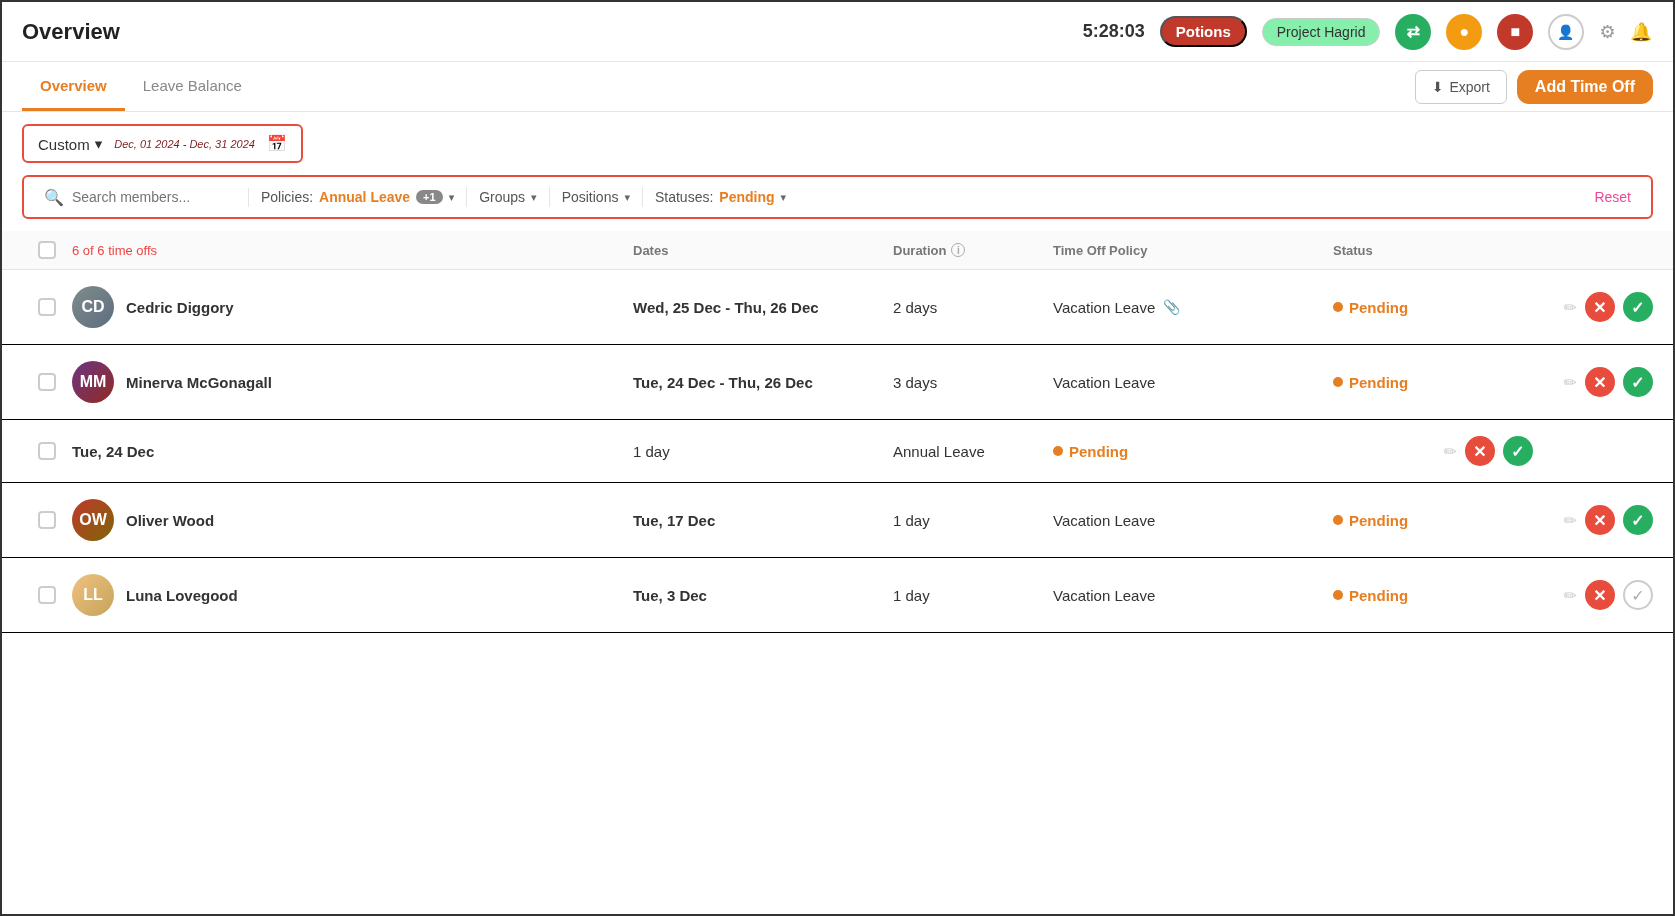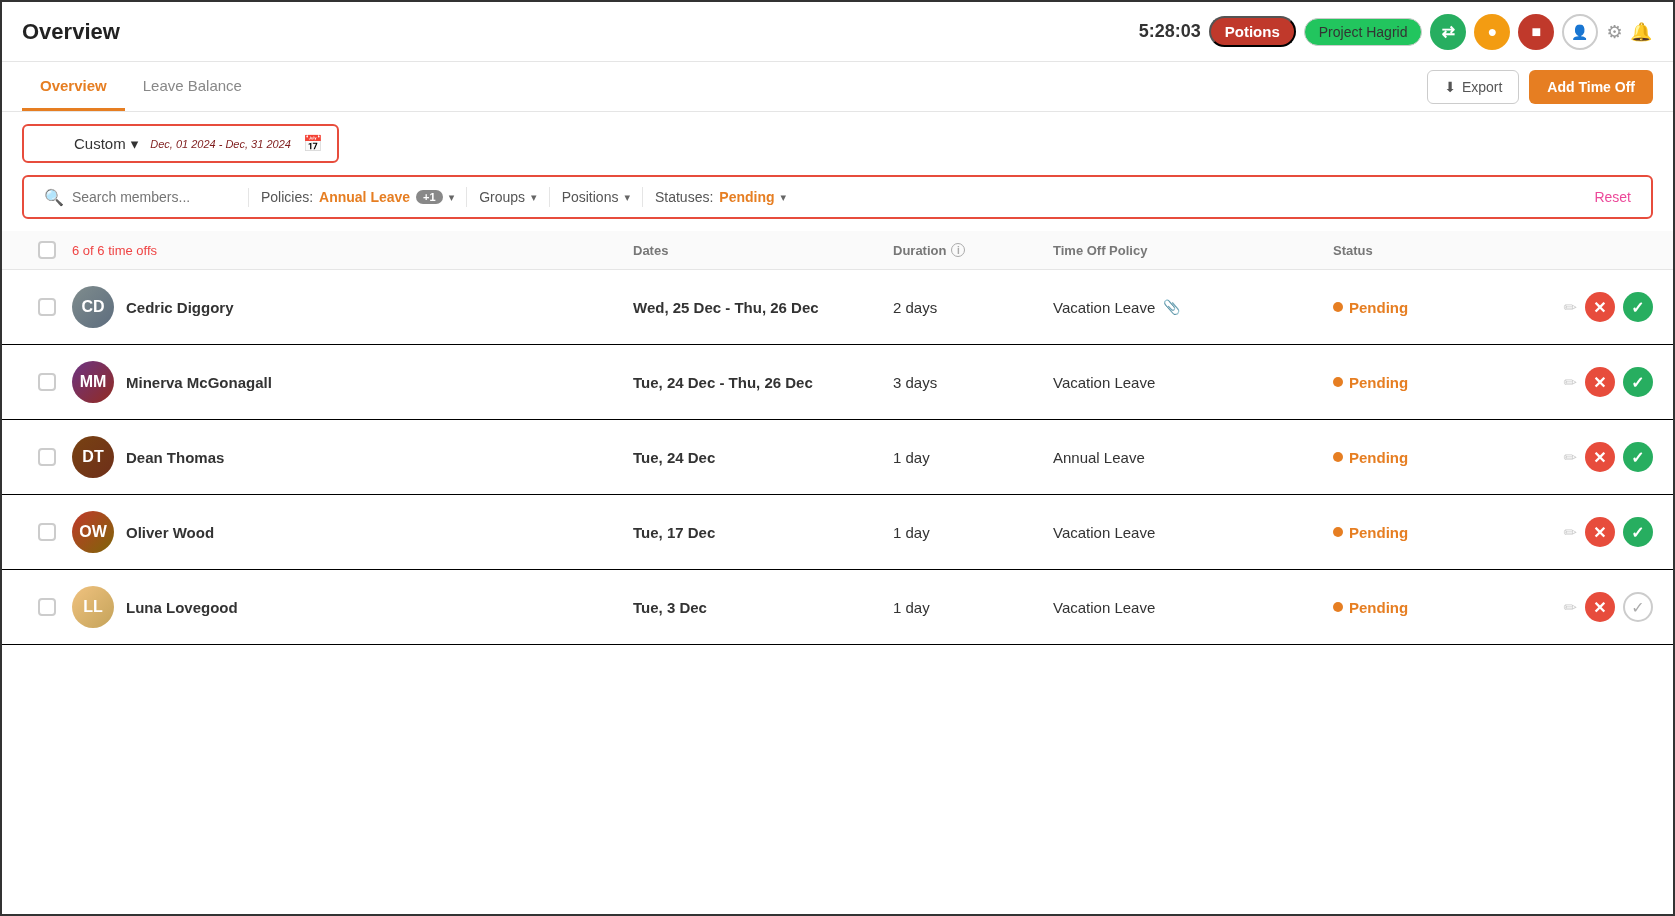--- a/index.html
+++ b/index.html
@@ -4,45 +4,45 @@
   <style>
     * { box-sizing: border-box; margin: 0; padding: 0; }
     body { font-family: -apple-system, BlinkMacSystemFont, 'Segoe UI', sans-serif; background: #f5f5f5; color: #333; font-size: 14px; }
     
     .app-container { width: 1675px; min-height: 916px; background: #fff; border: 2px solid #333; display: flex; flex-direction: column; }
     
     
     .header { display: flex; align-items: center; justify-content: space-between; padding: 0 20px; height: 60px; background: #fff; border-bottom: 1px solid #e5e5e5; }
     .header-left { display: flex; align-items: center; gap: 16px; }
     .app-title { font-size: 22px; font-weight: 700; color: #222; }
-    .header-right { display: flex; align-items: center; gap: 8px; }
+    .header-right { display: flex; align-items: center; gap: 15px; }
     .header-time { font-size: 18px; font-weight: 600; color: #333; }
     .badge-potions { background: #c0392b; color: #fff; padding: 5px 14px; border-radius: 20px; font-size: 15px; font-weight: 700; }
-    .badge-project { background: #22c55e; border: 1px solid #ccc; padding: 5px 14px; border-radius: 20px; font-size: 14px; color: #333; }
+    .badge-project { background: #86efac; border: 1px solid #ccc; padding: 5px 14px; border-radius: 20px; font-size: 14px; color: #333; }
     .header-icon-btn { width: 36px; height: 36px; border-radius: 50%; border: none; cursor: pointer; display: flex; align-items: center; justify-content: center; font-size: 16px; font-weight: 700; }
     .icon-green { background: #27ae60; color: #fff; }
     .icon-yellow { background: #f39c12; color: #fff; }
     .icon-red { background: #c0392b; color: #fff; }
     .icon-person { background: transparent; border: 2px solid #ccc; color: #999; font-size: 14px; }
     .icon-gear { background: transparent; border: none; color: #999; font-size: 18px; cursor: pointer; }
     .icon-notif { background: transparent; border: none; color: #999; font-size: 18px; cursor: pointer; }
 
     
     .tabs-bar { display: flex; align-items: center; justify-content: space-between; padding: 0 20px; border-bottom: 1px solid #e5e5e5; background: #fff; height: 50px; }
     .tabs-left { display: flex; gap: 0; }
     .tab { padding: 14px 18px; font-size: 15px; font-weight: 500; color: #888; cursor: pointer; border-bottom: 3px solid transparent; text-decoration: none; }
     .tab.active { color: #e67e22; border-bottom: 3px solid #e67e22; font-weight: 600; }
     .tabs-right { display: flex; gap: 10px; }
     .export-btn { border: 1px solid #ccc; background: #fff; padding: 8px 16px; border-radius: 6px; font-size: 14px; color: #555; cursor: pointer; display: flex; align-items: center; gap: 6px; }
-    .add-timeoff-btn { background: #e67e22; color: #fff; border: none; padding: 8px 18px; border-radius: 6px; font-size: 14px; font-weight: 600; cursor: pointer; }
+    .add-timeoff-btn { background: #e67e22; color: #fff; border: none; padding: 8px 18px; border-radius: 12px; font-size: 16px; font-weight: 600; cursor: pointer; }
 
     
     .filter-top { padding: 12px 20px; background: #fff; }
     .date-filter-box { display: inline-flex; align-items: center; gap: 12px; border: 2px solid #e74c3c; border-radius: 6px; padding: 8px 14px; background: #fff; cursor: pointer; }
-    .custom-label { font-size: 15px; font-weight: 500; color: #333; display: flex; align-items: center; gap: 5px; margin-left: 36px; }
+    .custom-label { font-size: 15px; font-weight: 500; color: #333; display: flex; align-items: flex-end; gap: 5px; }
     .date-range-text { font-size: 11px; color: #7f1d1d; font-style: italic; }
     .calendar-icon { font-size: 16px; color: #666; }
 
     
     .filter-bottom { display: flex; align-items: center; gap: 12px; padding: 10px 20px 10px 20px; background: #fff; border: 2px solid #e74c3c; margin: 0 20px 12px 20px; border-radius: 6px; }
     .search-wrap { display: flex; align-items: center; gap: 8px; border-right: 1px solid #e5e5e5; padding-right: 16px; }
     .search-icon { color: #aaa; font-size: 16px; }
     .search-input { border: none; outline: none; font-size: 14px; color: #aaa; width: 160px; background: transparent; }
     .filter-group { display: flex; align-items: center; gap: 6px; cursor: pointer; }
     .filter-label { font-size: 14px; color: #555; }
@@ -237,26 +237,20 @@
     <div class="actions-cell">
       <button class="action-edit">✏</button>
       <button class="action-deny">✕</button>
       <button class="action-approve">✓</button>
     </div>
   </div>
         <div class="data-row">
     <div class="checkbox-cell">
       <div class="checkbox"></div>
     </div>
-    <div class="member-cell">
-      <div class="avatar">
-        <div class="avatar-img av-dean">DT</div>
-      </div>
-      <span class="member-name">Dean Thomas</span>
-    </div>
     <div class="dates-cell">Tue, 24 Dec</div>
     <div class="duration-cell">1 day</div>
     <div class="policy-cell">
       <span>Annual Leave</span>
 
     </div>
     <div class="status-cell">
       <span class="status-dot"></span>
       <span class="status-text">Pending</span>
     </div>

